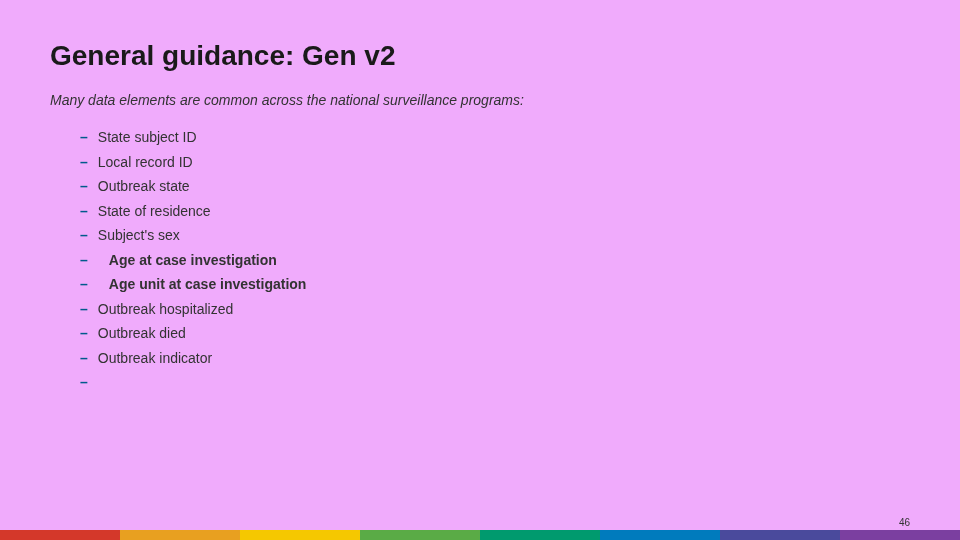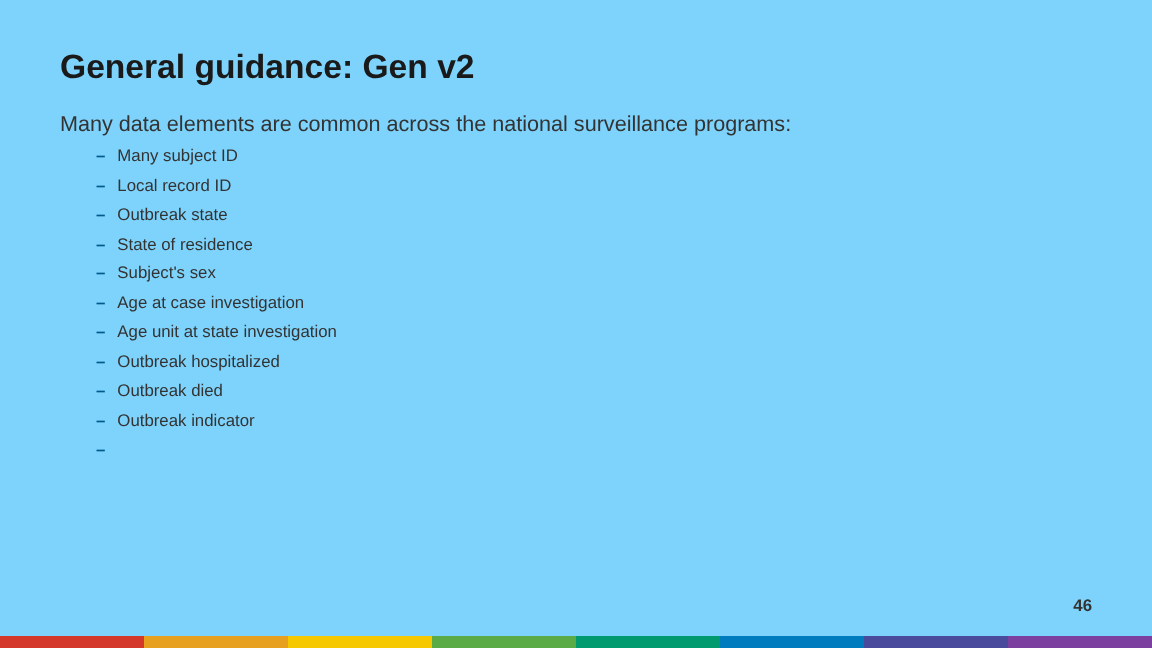--- a/index.html
+++ b/index.html
@@ -13,36 +13,38 @@
       height: 540px;
       background: #ffffff;
       font-family: Arial, sans-serif;
       overflow: hidden;
       position: relative;
     }
 
     .slide-container {
       width: 960px;
       height: 540px;
-      background: #7dd3fc;
+      background: #f0abfc;
       position: relative;
       padding: 40px 50px 40px 50px;
     }
 
     .title {
       font-size: 28px;
       font-weight: bold;
       color: #1a1a1a;
       margin-bottom: 18px;
     }
 
     .subtitle {
-      font-size: 18px;
+      font-size: 14px;
       color: #333333;
+      margin-bottom: 14px;
       line-height: 1.5;
+      font-style: italic;
     }
 
     .list-items {
       list-style: none;
       padding: 0;
       margin-left: 30px;
     }
 
     .list-items li {
       font-size: 14px;
@@ -53,31 +55,31 @@
     }
 
     .list-items li .dash {
       color: #005a8b;
       font-weight: bold;
       margin-right: 10px;
       flex-shrink: 0;
     }
 
     .list-items li.bold-item span.item-text {
-      font-weight: normal;
+      font-weight: bold;
       color: #333333;
+      margin-left: 11px;
     }
 
     .page-number {
       position: absolute;
-      bottom: 28px;
+      bottom: 12px;
       right: 50px;
-      font-size: 14px;
+      font-size: 10px;
       color: #333333;
-      font-weight: bold;
     }
 
     
     .bottom-bar {
       position: absolute;
       bottom: 0;
       left: 0;
       width: 960px;
       height: 10px;
       display: flex;
@@ -92,21 +94,21 @@
 
 <div class="slide-container">
 
   <h1 class="title">General guidance: Gen v2</h1>
 
   <p class="subtitle">Many data elements are common across the national surveillance programs:</p>
 
   <ul class="list-items" id="bullet-list">
   <li>
         <span class="dash">–</span>
-        <span class="item-text">Many subject ID</span>
+        <span class="item-text">State subject ID</span>
       </li>
       <li>
         <span class="dash">–</span>
         <span class="item-text">Local record ID</span>
       </li>
       <li>
         <span class="dash">–</span>
         <span class="item-text">Outbreak state</span>
       </li>
       <li>
@@ -116,21 +118,21 @@
       <li>
         <span class="dash">–</span>
         <span class="item-text">Subject's sex</span>
       </li>
       <li class="bold-item">
         <span class="dash">–</span>
         <span class="item-text">Age at case investigation</span>
       </li>
       <li class="bold-item">
         <span class="dash">–</span>
-        <span class="item-text">Age unit at state investigation</span>
+        <span class="item-text">Age unit at case investigation</span>
       </li>
       <li>
         <span class="dash">–</span>
         <span class="item-text">Outbreak hospitalized</span>
       </li>
       <li>
         <span class="dash">–</span>
         <span class="item-text">Outbreak died</span>
       </li>
       <li>

